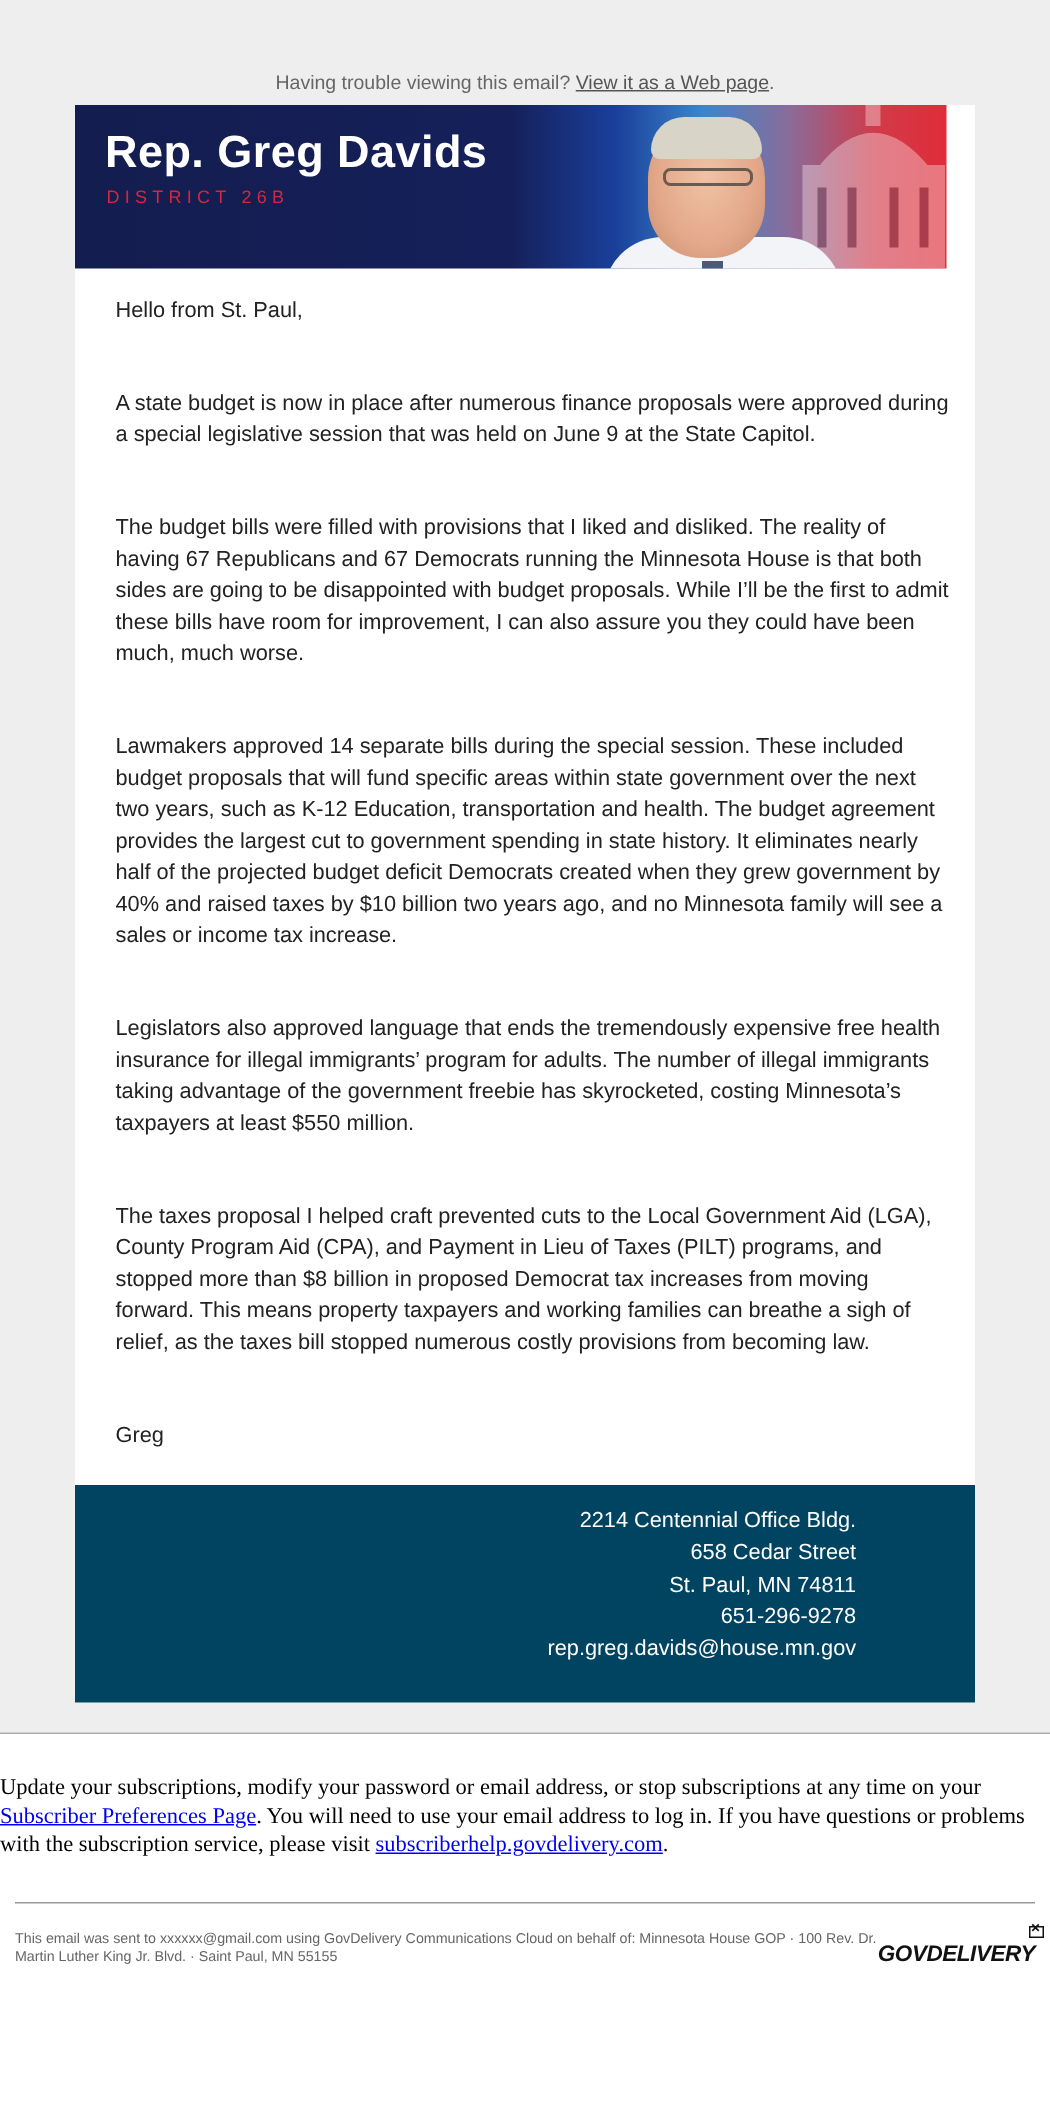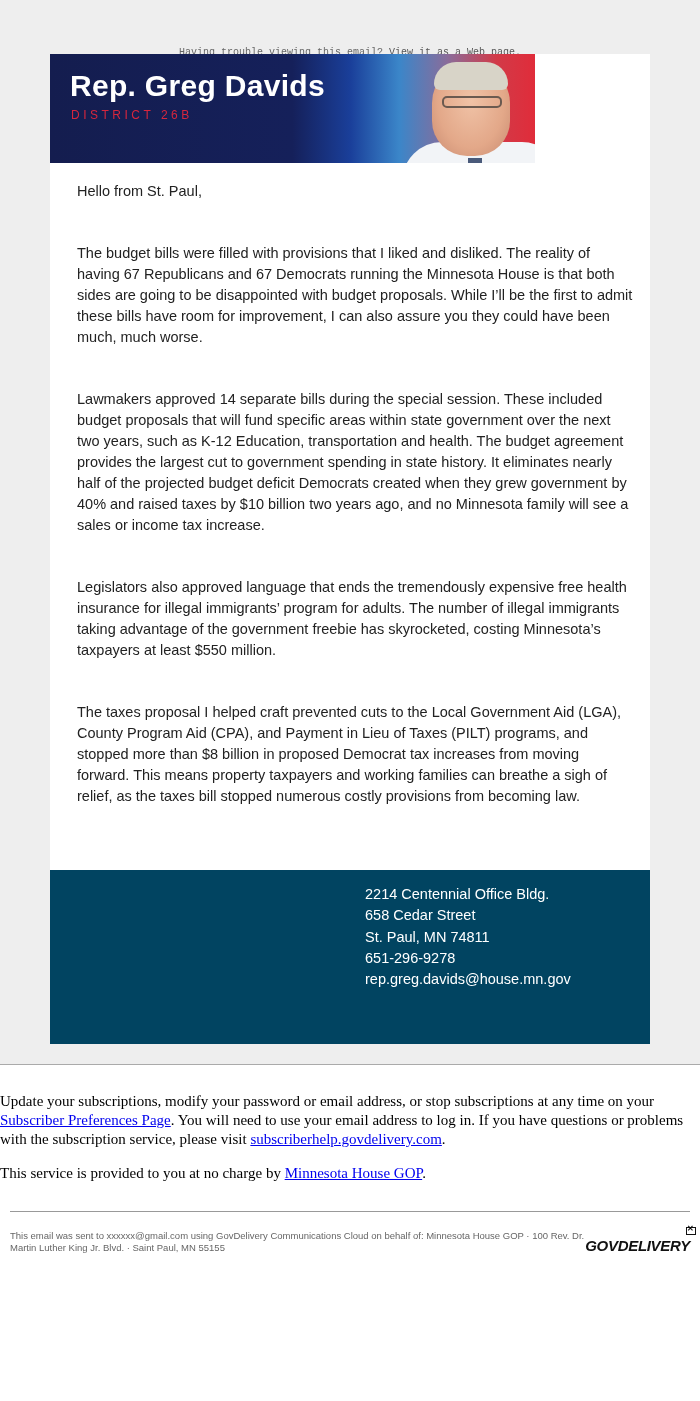--- a/index.html
+++ b/index.html
@@ -1,42 +1,42 @@
 <!DOCTYPE html>
 <html><head>
   <meta charset="utf-8">
   <style>
     * { box-sizing: border-box; margin: 0; padding: 0; }
     html, body { width: 700px; background: #ffffff; }
     body { font-family: "Liberation Sans", sans-serif; }
     .top-area { background: #eeeeee; width: 700px; padding-bottom: 20px; }
-    .trouble { text-align: center; font-size: 10px; color: #666666; padding-top: 47px; height: 54px; font-family: Liberation Mono, monospace; }
+    .trouble { text-align: center; font-size: 13px; color: #666666; padding-top: 47px; height: 54px; }
     .trouble a { color: #555555; text-decoration: underline; }
     .container { width: 600px; margin: 0 auto; background: #ffffff; }
-    .banner { position: relative; width: 485px; height: 109px; overflow: hidden;
-      background: linear-gradient(90deg, #141d4f 0%, #15205a 50%, #1a3f9a 62%, #3b86c9 72%, #8a6c9a 82%, #d23a48 92%, #e02c3a 100%); }
+    .banner { position: relative; width: 581px; height: 109px; overflow: hidden;
+      background: linear-gradient(90deg, #141d4f 0%, #15205a 50%, #1a3f9a 62%, #3b86c9 72%, #8a6c9a 82%, #d23a48 92%, #e02c3a 100%); margin-top: 16px; }
     .banner .title { position: absolute; left: 20px; top: 15px; color: #ffffff; font-weight: bold; font-size: 30px; letter-spacing: 0.3px; }
     .banner .district { position: absolute; left: 21px; top: 54px; color: #d7263d; font-weight: normal; font-size: 12px; letter-spacing: 3.5px; }
     .banner .news-row { position: absolute; left: 20px; top: 69px; display: flex; align-items: center; }
     .banner .logo { width: 30px; height: 30px; background: #ffffff; position: relative; margin-right: 8px; }
     .banner .logo .blue { position: absolute; left: 3px; top: 3px; width: 24px; height: 24px; background: #223a82; }
     .banner .logo .red { position: absolute; left: 4px; top: 10px; width: 0; height: 0; border-left: 8px solid transparent; border-right: 4px solid transparent; border-bottom: 16px solid #d7263d; }
     .banner .logo .gop { position: absolute; right: 3px; bottom: 6px; font-size: 5px; color: #fff; font-weight: bold; }
     .banner .news { color: #ffffff; font-weight: bold; font-size: 37px; letter-spacing: 0.5px; }
     .banner .photo { position: absolute; left: 352px; top: 6px; width: 160px; height: 110px; }
     .banner .head { position: absolute; left: 30px; top: 4px; width: 78px; height: 92px; border-radius: 40px 40px 36px 36px; background: radial-gradient(ellipse at 50% 40%, #f0c2a6 0%, #e3a889 60%, #c88a70 100%); }
     .banner .hair { position: absolute; left: 32px; top: 2px; width: 74px; height: 28px; border-radius: 37px 37px 10px 10px; background: #d8d4c8; }
     .banner .glasses { position: absolute; left: 40px; top: 36px; width: 60px; height: 12px; border: 2px solid #6b5a50; border-radius: 5px; }
     .banner .shirt { position: absolute; left: 0px; top: 82px; width: 160px; height: 40px; border-radius: 40px 40px 0 0; background: #f2f4f7; }
     .banner .tie { position: absolute; left: 66px; top: 98px; width: 14px; height: 20px; background: #4a5a7a; }
     .banner .capitol { position: absolute; left: 465px; top: 0; width: 135px; height: 109px; opacity: 0.35; }
     .body-text { padding: 18px 15px 22px 15px; font-size: 14.5px; line-height: 21px; color: #222222; margin-left: 12px; }
     .body-text p { margin-bottom: 41px; }
     .body-text p.last { margin-bottom: 0; }
-    .footer-contact { background: #014461; height: 174px; position: relative; }
+    .footer-contact { background: #014461; height: 145px; position: relative; text-align: right; }
     .footer-contact .addr { position: absolute; left: 315px; top: 14px; color: #ffffff; font-size: 14.5px; line-height: 21.3px; }
     .divider { border-top: 1px solid #aaaaaa; margin-top: 0; }
     .sub-section { font-family: "Liberation Serif", serif; font-size: 15px; line-height: 19px; color: #000000; padding: 27px 0 0 0; }
     .sub-section a { color: #0000ee; }
     .sub-section p { margin-bottom: 15px; }
     .bottom { margin: 28px 10px 0 10px; border-top: 1px solid #999999; padding-top: 18px; display: flex; justify-content: space-between; align-items: flex-start; }
     .bottom .sent { font-size: 9.5px; color: #666666; line-height: 12px; width: 575px; }
     .bottom .gd-logo { position: relative; font-weight: bold; font-style: italic; font-size: 15px; color: #111111; margin-top: 7px; letter-spacing: -0.3px; }
     .bottom .gd-logo .env { position: absolute; right: -6px; top: -10px; width: 10px; height: 8px; border: 1.5px solid #111; background: #fff; }
     .bottom .gd-logo .env::before { content: "✕"; position: absolute; left: 0px; top: -4px; font-size: 8px; font-style: normal; }
@@ -66,43 +66,44 @@
         <div class="hair"></div>
         <div class="glasses"></div>
         <div class="tie"></div>
       </div>
       <div class="title">Rep. Greg Davids</div>
       <div class="district">DISTRICT 26B</div>
     </div>
 
     <div class="body-text">
       <p>Hello from St. Paul,</p>
+      <p>A state budget is now in place after numerous finance proposals were approved during a special legislative session that was held on June 9 at the State Capitol.</p>
       <p>The budget bills were filled with provisions that I liked and disliked. The reality of having 67 Republicans and 67 Democrats running the Minnesota House is that both sides are going to be disappointed with budget proposals. While I’ll be the first to admit these bills have room for improvement, I can also assure you they could have been much, much worse.</p>
       <p>Lawmakers approved 14 separate bills during the special session. These included budget proposals that will fund specific areas within state government over the next two years, such as K-12 Education, transportation and health. The budget agreement provides the largest cut to government spending in state history. It eliminates nearly half of the projected budget deficit Democrats created when they grew government by 40% and raised taxes by $10 billion two years ago, and no Minnesota family will see a sales or income tax increase.</p>
       <p>Legislators also approved language that ends the tremendously expensive free health insurance for illegal immigrants’ program for adults. The number of illegal immigrants taking advantage of the government freebie has skyrocketed, costing Minnesota’s taxpayers at least $550 million.</p>
       <p>The taxes proposal I helped craft prevented cuts to the Local Government Aid (LGA), County Program Aid (CPA), and Payment in Lieu of Taxes (PILT) programs, and stopped more than $8 billion in proposed Democrat tax increases from moving forward. This means property taxpayers and working families can breathe a sigh of relief, as the taxes bill stopped numerous costly provisions from becoming law.</p>
+      <p class="last">Greg</p>
     </div>
 
     <div class="footer-contact">
       <div class="addr">
         <div>2214 Centennial Office Bldg.</div>
         <div>658 Cedar Street</div>
         <div>St. Paul, MN 74811</div>
         <div>651-296-9278</div>
         <div>rep.greg.davids@house.mn.gov</div>
       </div>
     </div>
   </div>
 </div>
 
 <div class="divider"></div>
 
 <div class="sub-section">
   <p><span>Update your subscriptions, modify your password or email address, or stop subscriptions at any time on your </span><a href="#">Subscriber Preferences Page</a><span>. You will need to use your email address to log in. If you have questions or problems with the subscription service, please visit </span><a href="#">subscriberhelp.govdelivery.com</a><span>.</span></p>
-  <p><span>This service is provided to you at no charge by </span><a href="#">Minnesota House GOP</a><span>.</span></p>
 </div>
 
 <div class="bottom">
   <div class="sent">This email was sent to xxxxxx@gmail.com using GovDelivery Communications Cloud on behalf of: Minnesota House GOP · 100 Rev. Dr. Martin Luther King Jr. Blvd. · Saint Paul, MN 55155</div>
   <div class="gd-logo">
     <span>GOVDELIVERY</span>
     <span class="env"></span>
   </div>
 </div>
 

